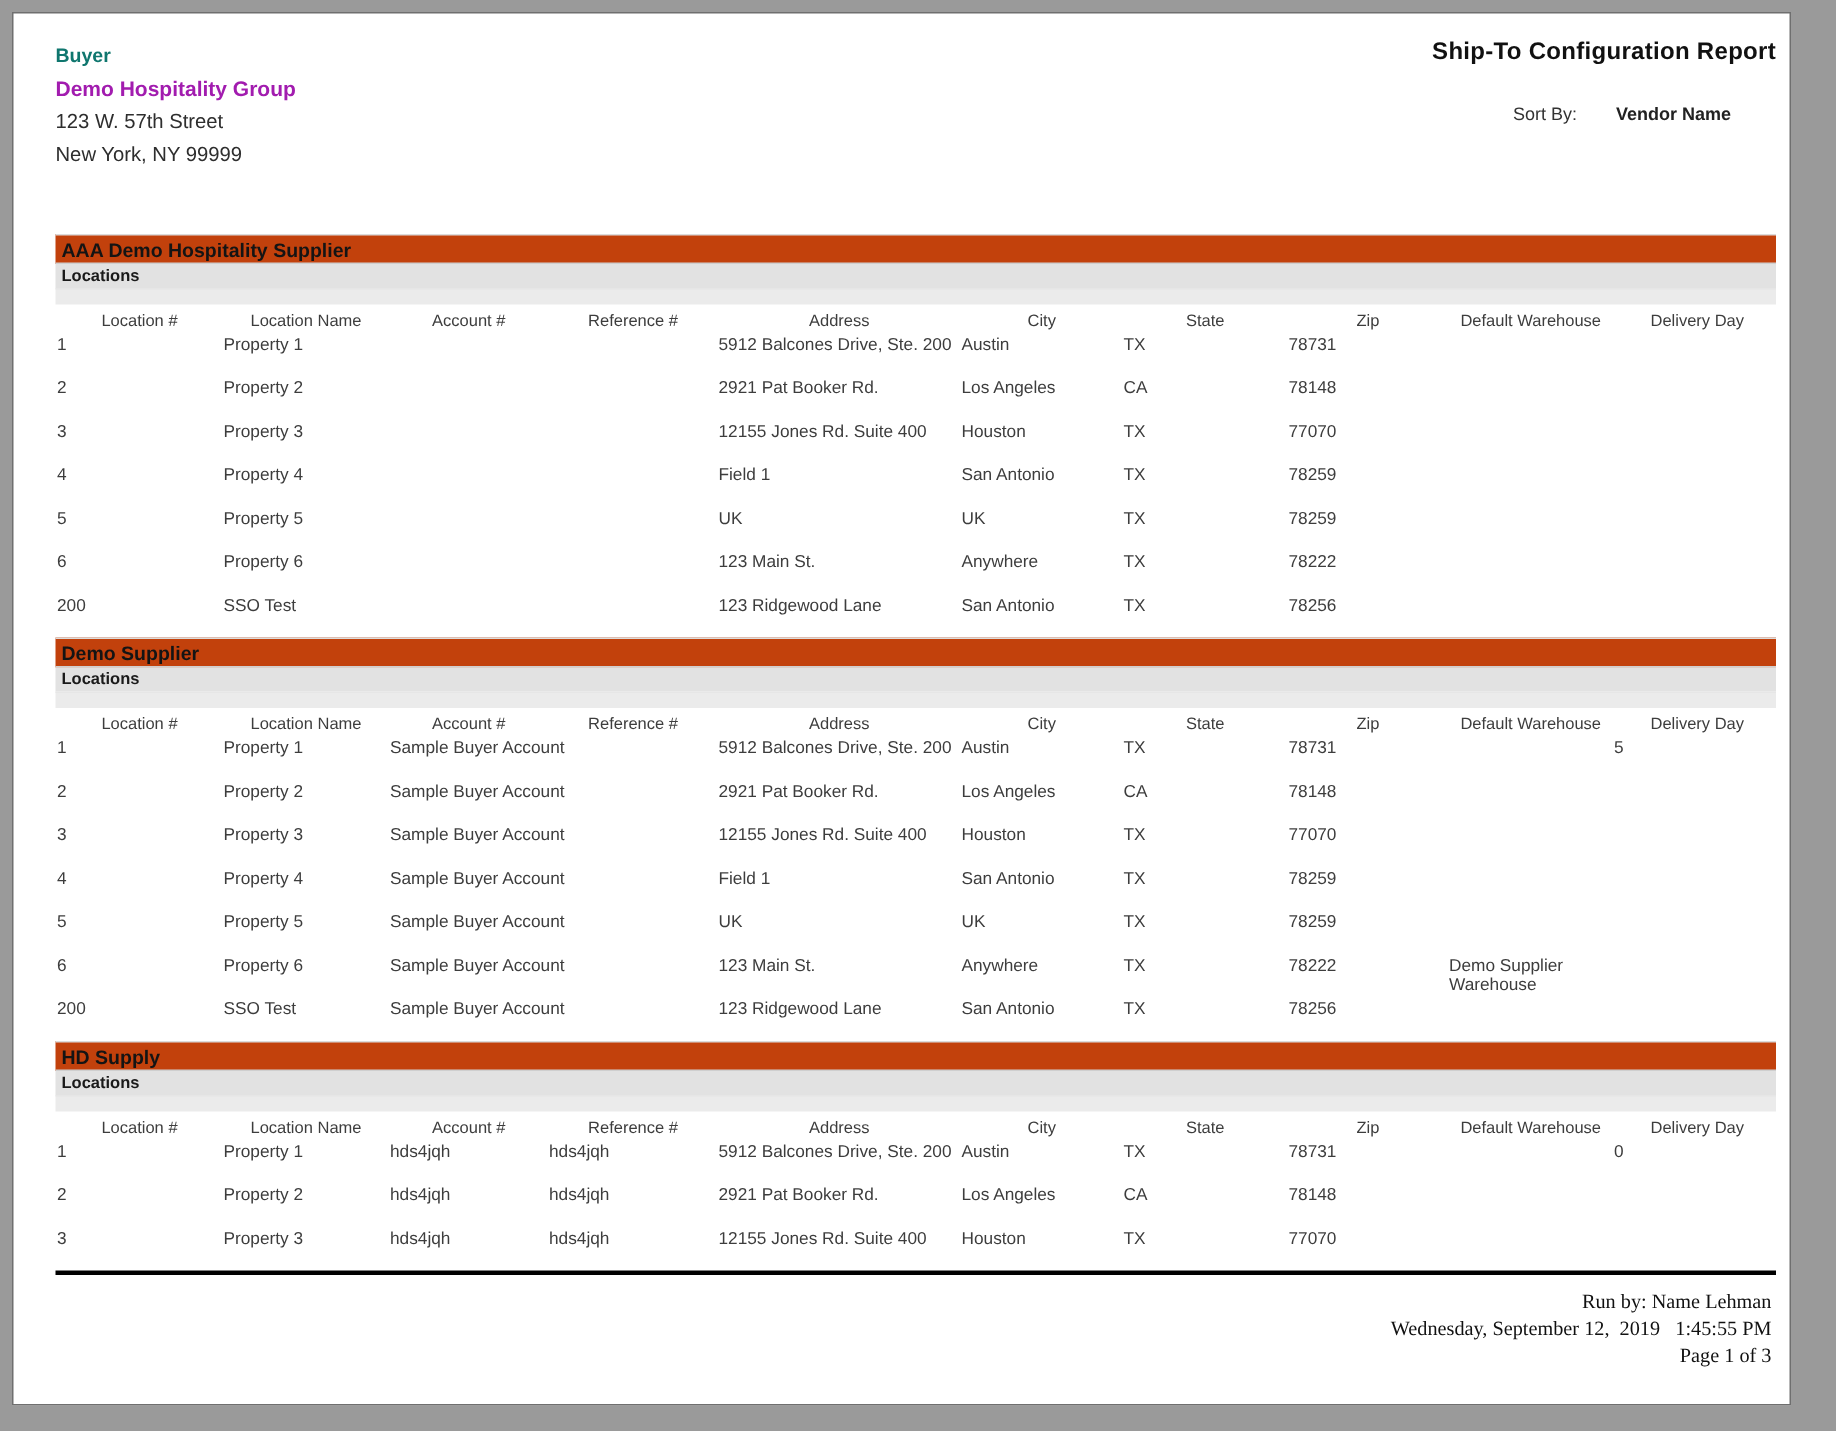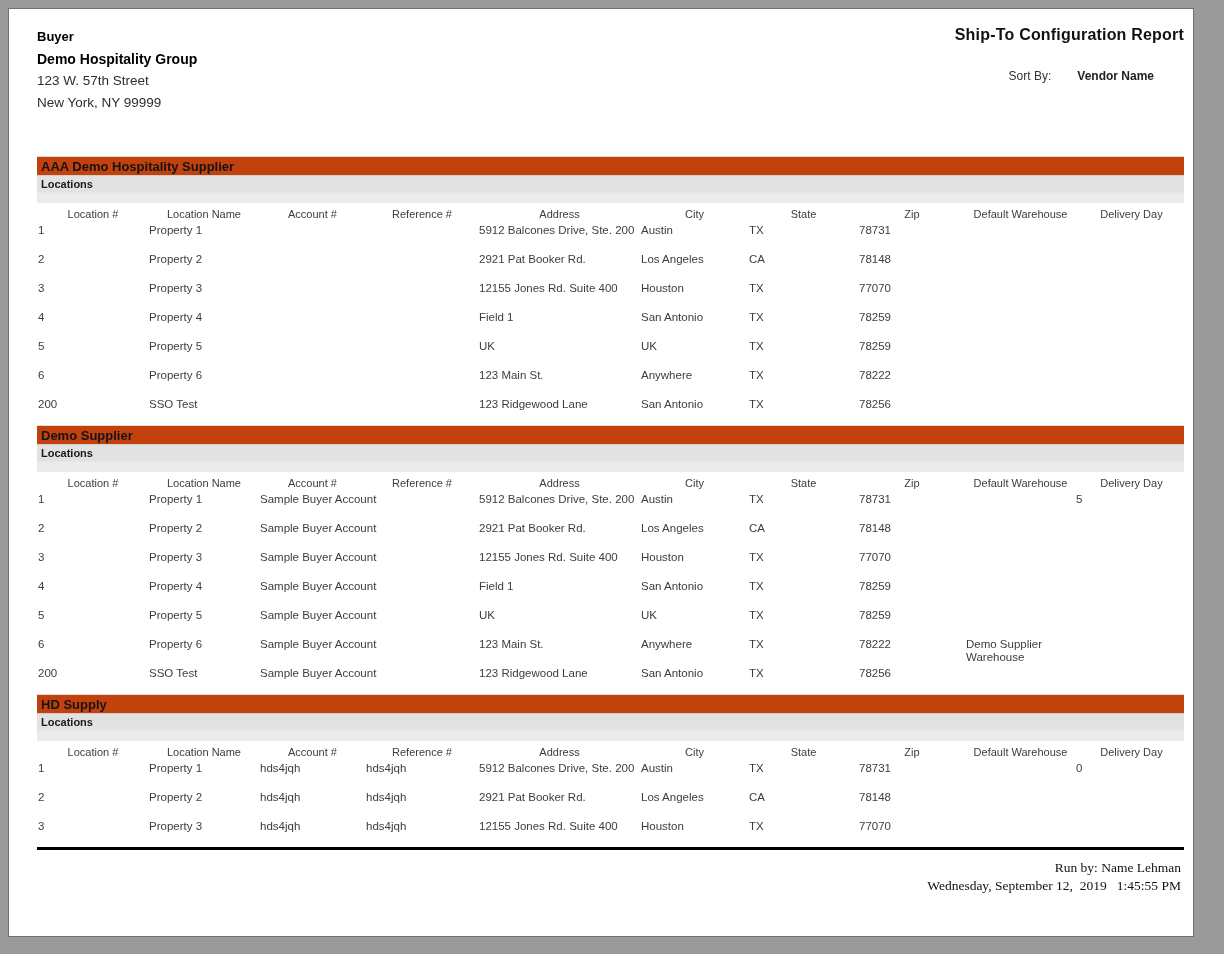--- a/index.html
+++ b/index.html
@@ -16,21 +16,21 @@
     background:#ffffff;
     border:1px solid #6f6f6f;
     box-sizing:border-box;
   }
   .content { padding:0 9px 0 28px; }
 
   
   .report-header { display:flex; justify-content:space-between; padding-top:17px; height:130px; box-sizing:content-box; }
   .buyer-block { line-height:22px; }
   .buyer-label { color:#1b75bc; font-weight:bold; font-size:13px; }
-  .buyer-name  { color:#000000; font-weight:bold; font-size:14px; }
+  .buyer-name  { color:#a21caf; font-weight:bold; font-size:14px; }
   .buyer-addr  { color:#2e2e2e; font-size:13.5px; }
   .title-block { text-align:right; }
   .report-title { font-size:16px; font-weight:bold; color:#111; letter-spacing:0.2px; }
   .sort-row { margin-top:25px; font-size:12px; color:#333; padding-right:30px; }
   .sort-label { margin-right:26px; }
   .sort-value { font-weight:bold; color:#222; }
 
   
   .sections { }
   .section-title-bar {
@@ -75,21 +75,21 @@
   .footer-datetime { white-space:pre; }
 </style>
 </head>
 <body style="background: rgb(154, 154, 154);">
 
 <div class="page">
   <div class="content">
 
     <div class="report-header">
       <div class="buyer-block">
-        <div class="buyer-label" style="color: #000000;">Buyer</div>
+        <div class="buyer-label" style="color: #0f766e;">Buyer</div>
         <div class="buyer-name">Demo Hospitality Group</div>
         <div class="buyer-addr">123 W. 57th Street</div>
         <div class="buyer-addr">New York, NY 99999</div>
       </div>
       <div class="title-block">
         <div class="report-title">Ship-To Configuration Report</div>
         <div class="sort-row">
           <span class="sort-label">Sort By:</span><span class="sort-value">Vendor Name</span>
         </div>
       </div>
@@ -407,16 +407,17 @@
             </tbody>
     </table>
   </div>
 </div>
 
     <div class="bottom-rule"></div>
 
     <div class="report-footer">
       <div>Run by: Name Lehman</div>
       <div class="footer-datetime">Wednesday, September 12,  2019   1:45:55 PM</div>
+      <div>Page 1 of 3</div>
     </div>
 
   </div>
 </div>
 
 </body></html>

